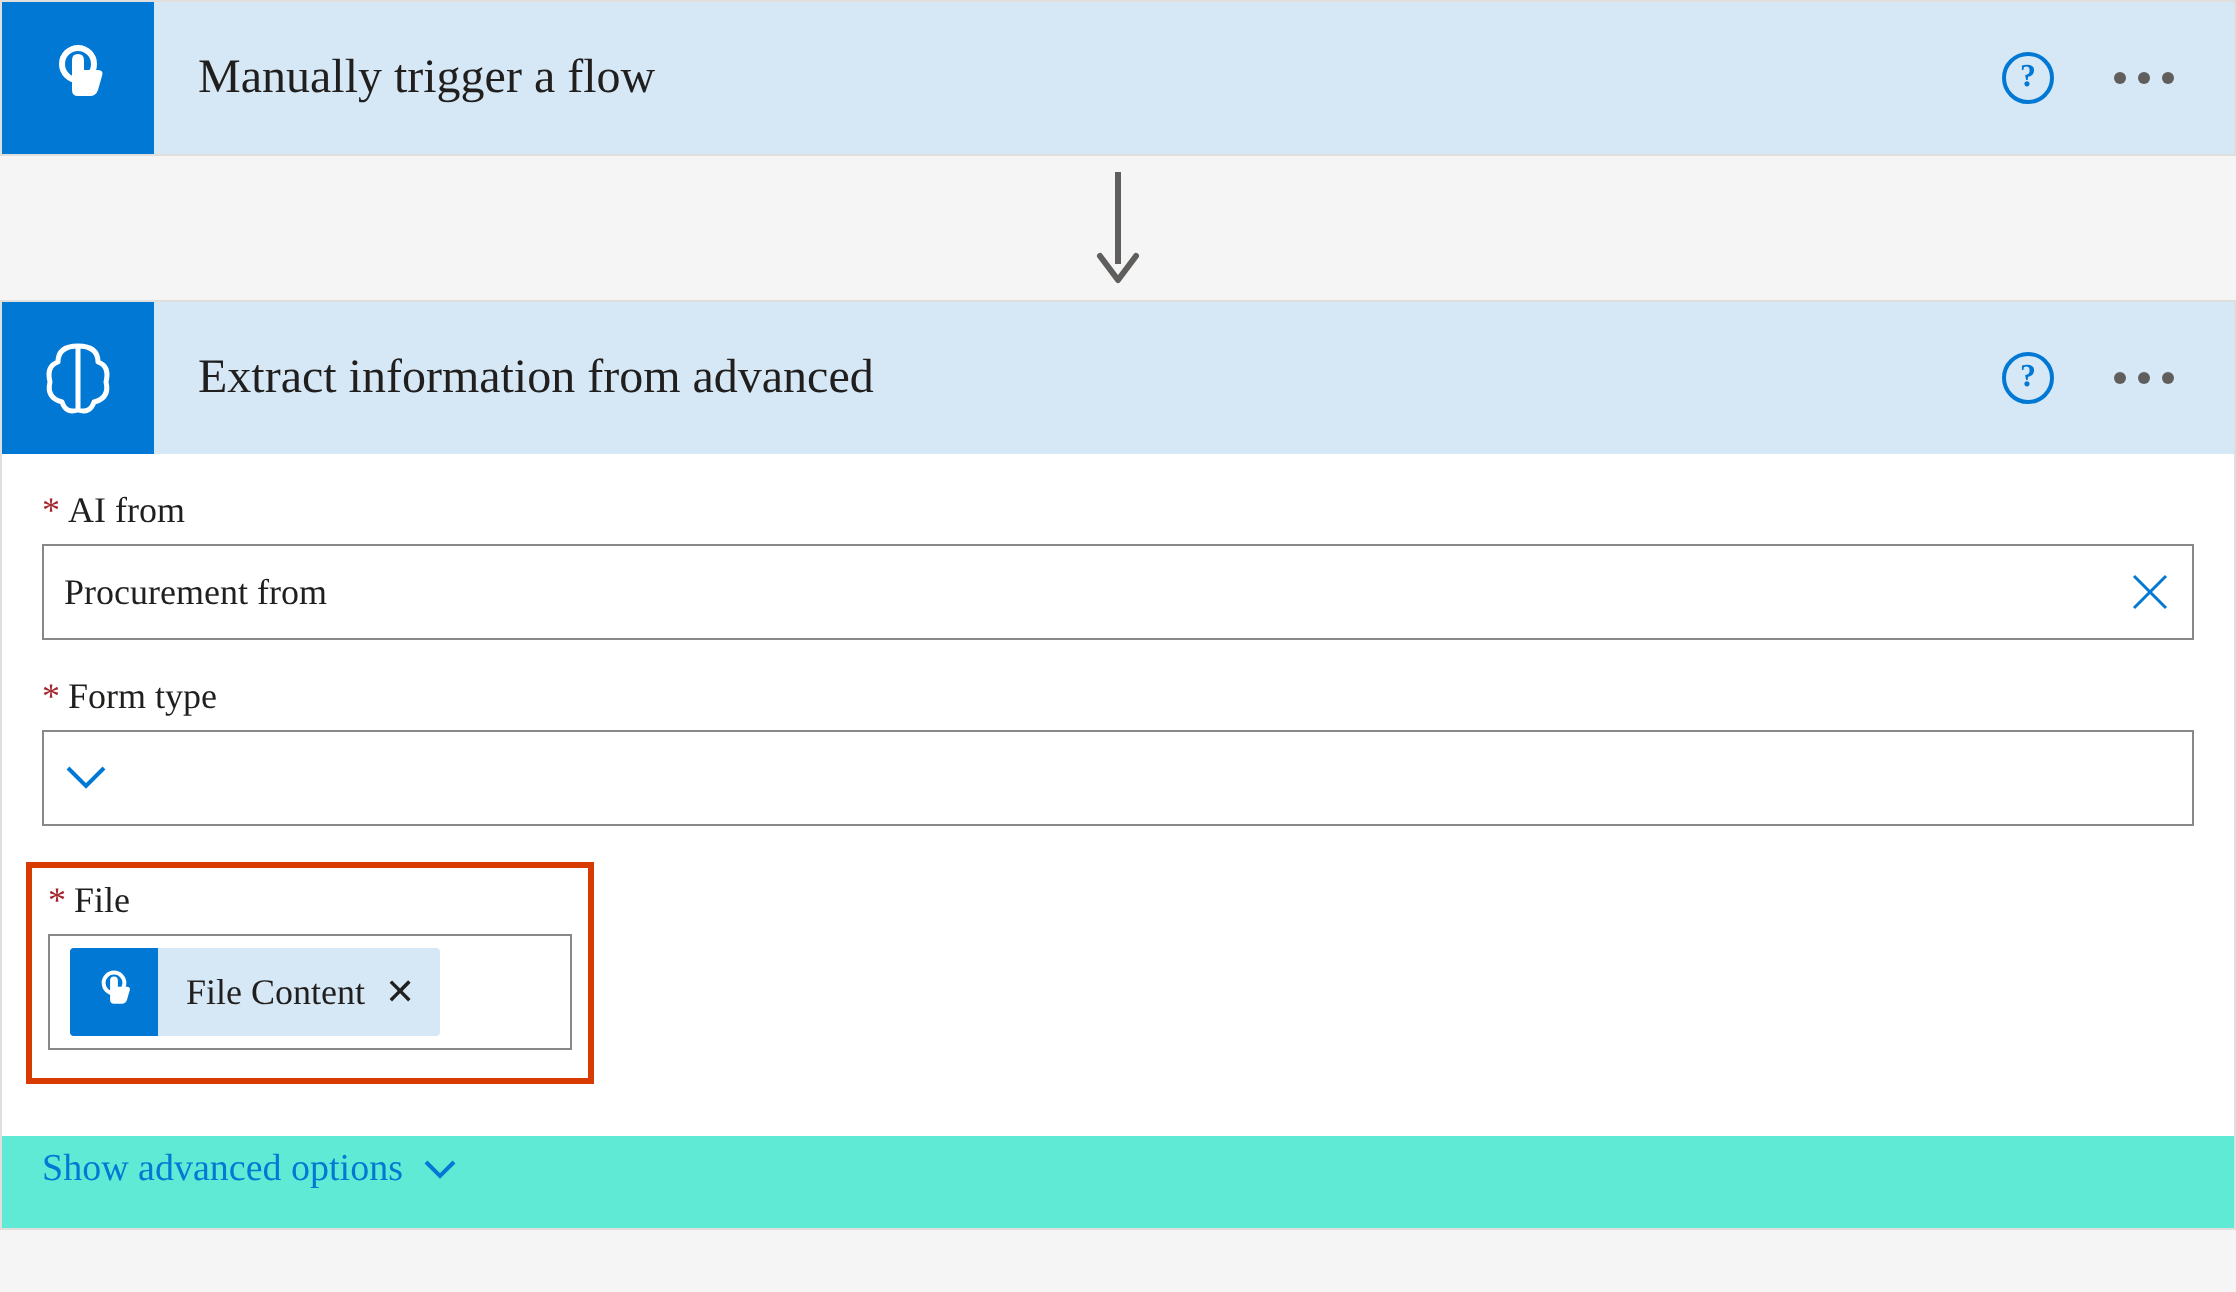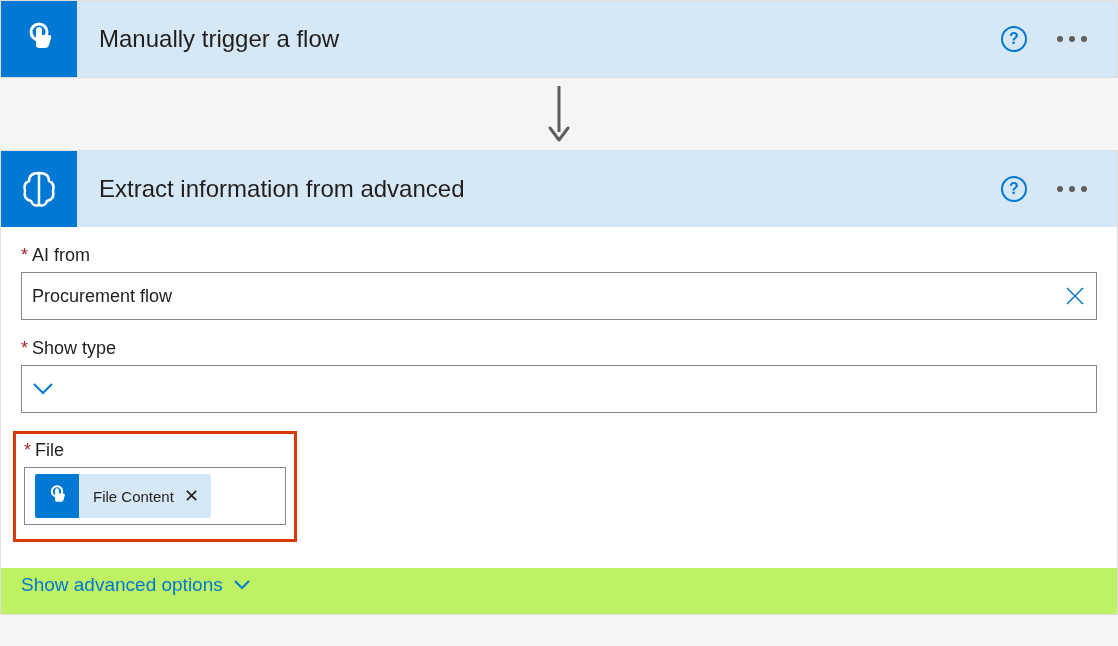--- a/index.html
+++ b/index.html
@@ -5,20 +5,21 @@
   * { box-sizing: border-box; margin: 0; padding: 0; }
   body {
     font-family: "Segoe UI", -apple-system, BlinkMacSystemFont, sans-serif;
     background: #f5f5f5;
     font-size: 18px;
     color: #323130;
   }
   .flow-canvas {
     width: 1118px;
     background: #f5f5f5;
+    font-family: Liberation Serif, serif;
   }
   .card {
     background: #fff;
     border: 1px solid #e1dfdd;
     box-shadow: 0 1px 2px rgba(0,0,0,0.05);
   }
   .card-header {
     display: flex;
     align-items: center;
     background: #d6e8f6;
@@ -145,38 +146,38 @@
   .token-chip .chip-icon {
     width: 44px;
     height: 44px;
     background: #0078D4;
     display: flex;
     align-items: center;
     justify-content: center;
   }
   .token-chip .chip-label {
     padding: 0 10px 0 14px;
-    font-size: 15px;
+    font-size: 18px;
     color: #201f1e;
   }
   .token-chip .chip-remove {
     padding-right: 12px;
     color: #201f1e;
     cursor: pointer;
     font-size: 18px;
   }
   .advanced-link {
     display: inline-flex;
     align-items: center;
     gap: 10px;
     color: #0078D4;
     font-size: 19px;
     padding: 6px 0 18px 20px;
     cursor: pointer;
-    background: #bef264;
+    background: #5eead4;
     width: 100%;
   }
   svg { display: block; }
 </style>
 </head>
 <body>
 
 <div class="flow-canvas">
 
   <div class="card">
@@ -225,34 +226,34 @@
     </div>
 
     <div class="card-body">
 
       <div class="field">
         <div class="field-label">
           <span class="required">*</span>
           <span>AI from</span>
         </div>
         <div class="input-wrap">
-          <div class="input-value">Procurement flow</div>
+          <div class="input-value">Procurement from</div>
           <div class="clear-x">
             <svg width="22" height="22" viewBox="0 0 22 22">
               <line x1="3" y1="3" x2="19" y2="19" stroke="#0078D4" stroke-width="1.5"></line>
               <line x1="19" y1="3" x2="3" y2="19" stroke="#0078D4" stroke-width="1.5"></line>
             </svg>
           </div>
         </div>
       </div>
 
       <div class="field">
         <div class="field-label">
           <span class="required">*</span>
-          <span>Show type</span>
+          <span>Form type</span>
         </div>
         <div class="input-wrap">
           <div class="chevron-down">
             <svg width="22" height="14" viewBox="0 0 22 14">
               <path d="M2 2 L11 11 L20 2" stroke="#0078D4" stroke-width="2" fill="none"></path>
             </svg>
           </div>
         </div>
       </div>
 

